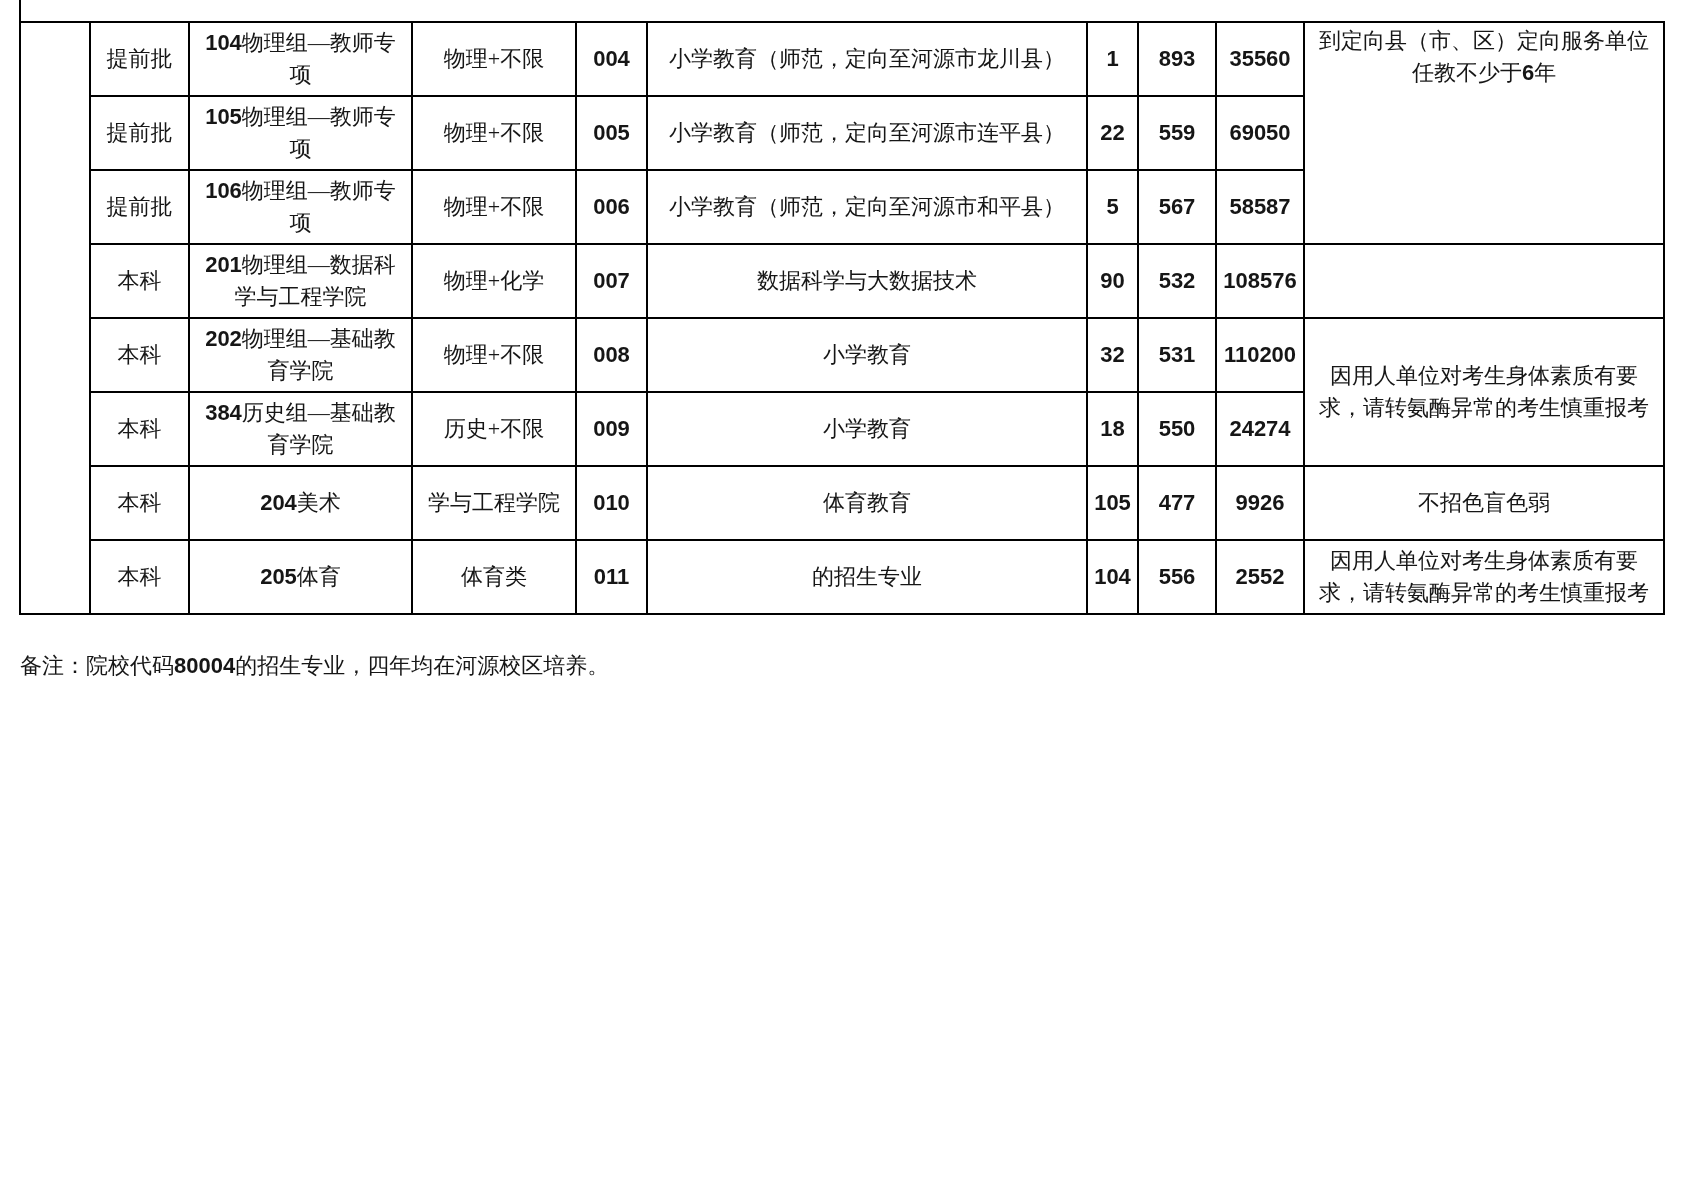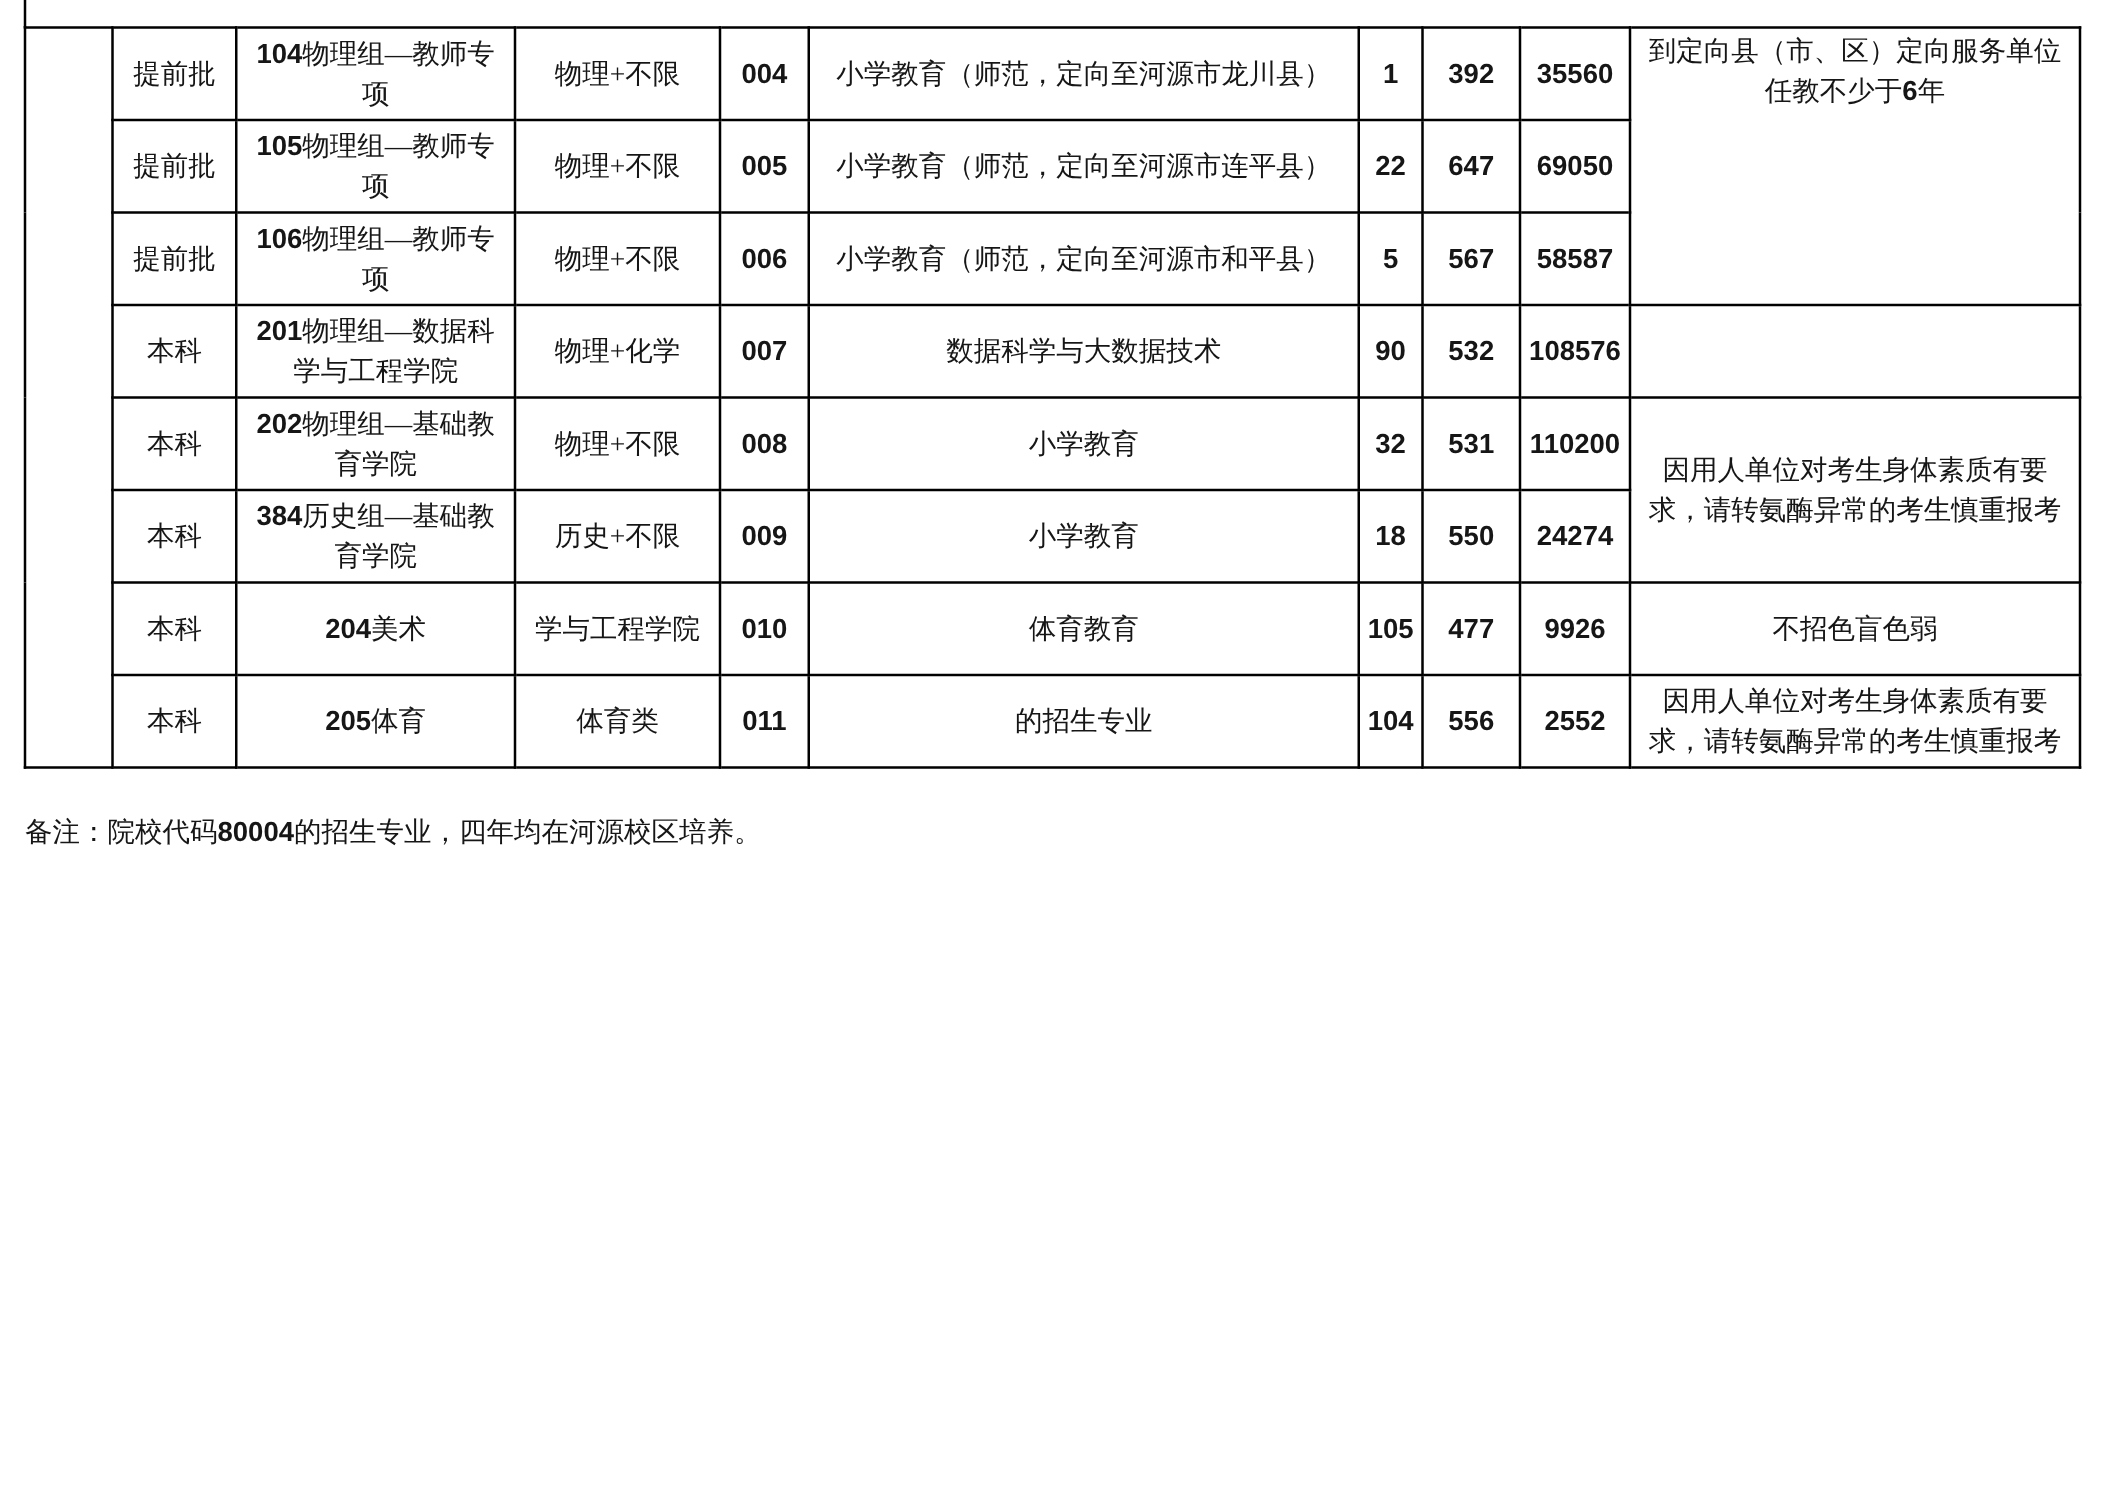--- a/index.html
+++ b/index.html
@@ -70,35 +70,35 @@
     <tbody>
         <tr>
       <td rowspan="8"></td>
       <td>提前批</td>
       <td class="pre"><span class="num">104</span>物理组—教师专
 项</td>
       <td>物理+不限</td>
       <td class="num">004</td>
       <td class="major-left">小学教育（师范，定向至河源市龙川县）</td>
       <td class="num">1</td>
-      <td class="num">392</td>
+      <td class="num">893</td>
       <td class="num">35560</td>
       <td rowspan="3" class="remark top pre">到定向县（市、区）定向服务单位
 任教不少于<span class="num">6</span>年</td>
     </tr>
 
     <tr>
       <td>提前批</td>
       <td class="pre"><span class="num">105</span>物理组—教师专
 项</td>
       <td>物理+不限</td>
       <td class="num">005</td>
       <td class="major-left">小学教育（师范，定向至河源市连平县）</td>
       <td class="num">22</td>
-      <td class="num">647</td>
+      <td class="num">559</td>
       <td class="num">69050</td>
     </tr>
 
     <tr>
       <td>提前批</td>
       <td class="pre"><span class="num">106</span>物理组—教师专
 项</td>
       <td>物理+不限</td>
       <td class="num">006</td>
       <td class="major-left">小学教育（师范，定向至河源市和平县）</td>

